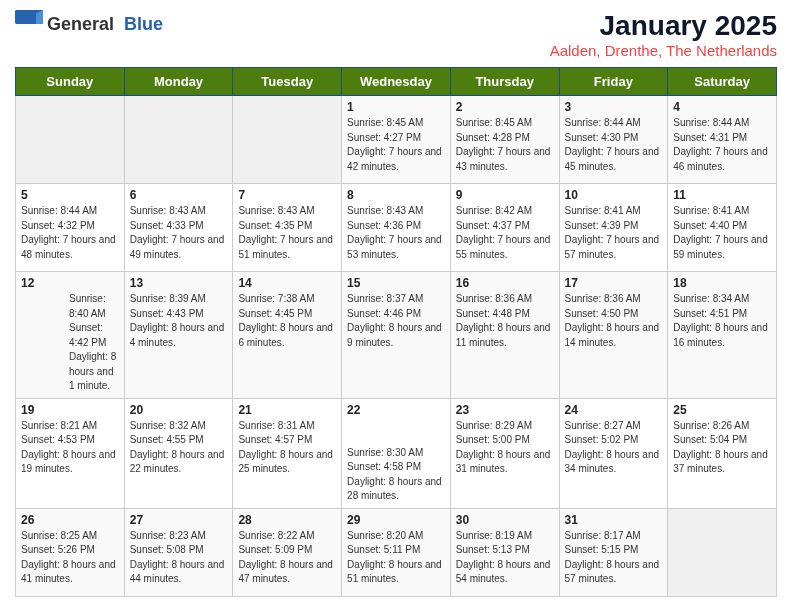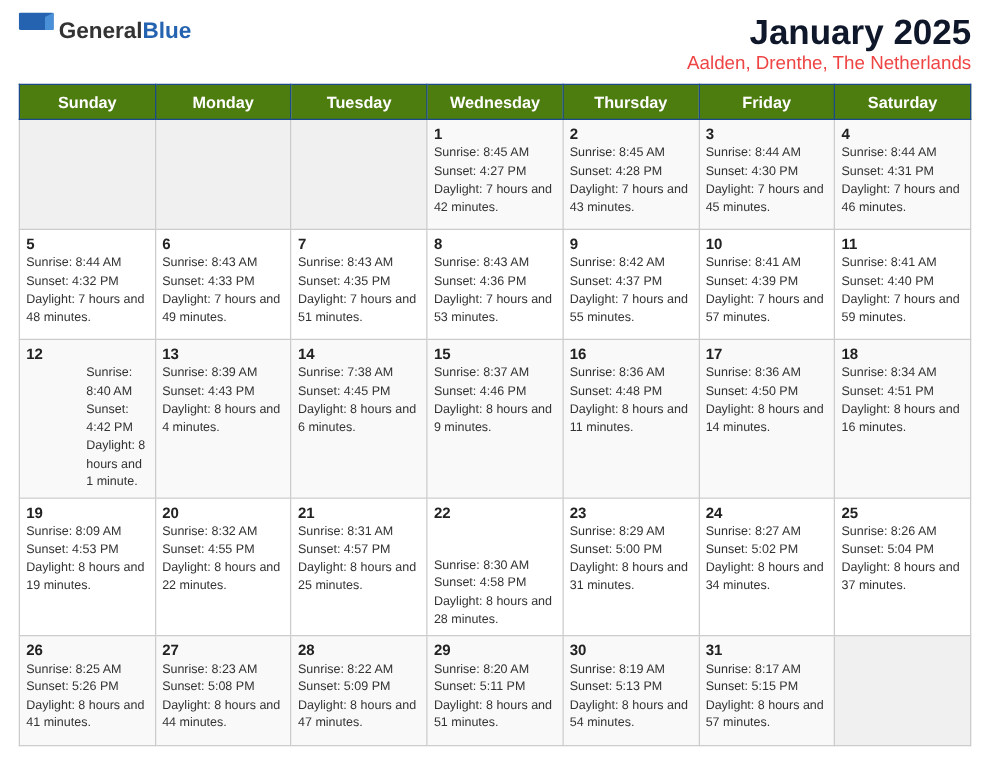--- a/index.html
+++ b/index.html
@@ -98,21 +98,21 @@
 <body>
 
 <div class="header">
   <div class="logo">
     <svg class="logo-icon" viewBox="0 0 40 40">
       <rect x="0" y="0" width="40" height="20" fill="#2563b0" rx="2"></rect>
       <rect x="0" y="20" width="40" height="20" fill="#fff" rx="2"></rect>
       <polygon points="30,5 40,0 40,20 30,20" fill="#4a90d9"></polygon>
     </svg>
     <div>
-      <div style="display:flex; align-items:flex-start; gap:0px;">
+      <div style="display:flex; align-items:flex-start; gap:10px;">
         <span class="logo-text-general">General</span>
         <span class="logo-text-blue">Blue</span>
       </div>
     </div>
   </div>
   <div class="title-block">
     <h1>January 2025</h1>
     <h2>Aalden, Drenthe, The Netherlands</h2>
   </div>
 </div>
@@ -243,21 +243,21 @@
         <td>
           <span class="day-num">18</span>
           <div class="cell-content" style="white-space: pre-line;">Sunrise: 8:34 AM
 Sunset: 4:51 PM
 Daylight: 8 hours and 16 minutes.</div>
         </td>
       </tr>
       <tr>
         <td>
           <span class="day-num">19</span>
-          <div class="cell-content" style="white-space: pre-line;">Sunrise: 8:09 AM
+          <div class="cell-content" style="white-space: pre-line;">Sunrise: 8:21 AM
 Sunset: 4:53 PM
 Daylight: 8 hours and 19 minutes.</div>
         </td>
         <td>
           <span class="day-num">20</span>
           <div class="cell-content" style="white-space: pre-line;">Sunrise: 8:32 AM
 Sunset: 4:55 PM
 Daylight: 8 hours and 22 minutes.</div>
         </td>
         <td>

